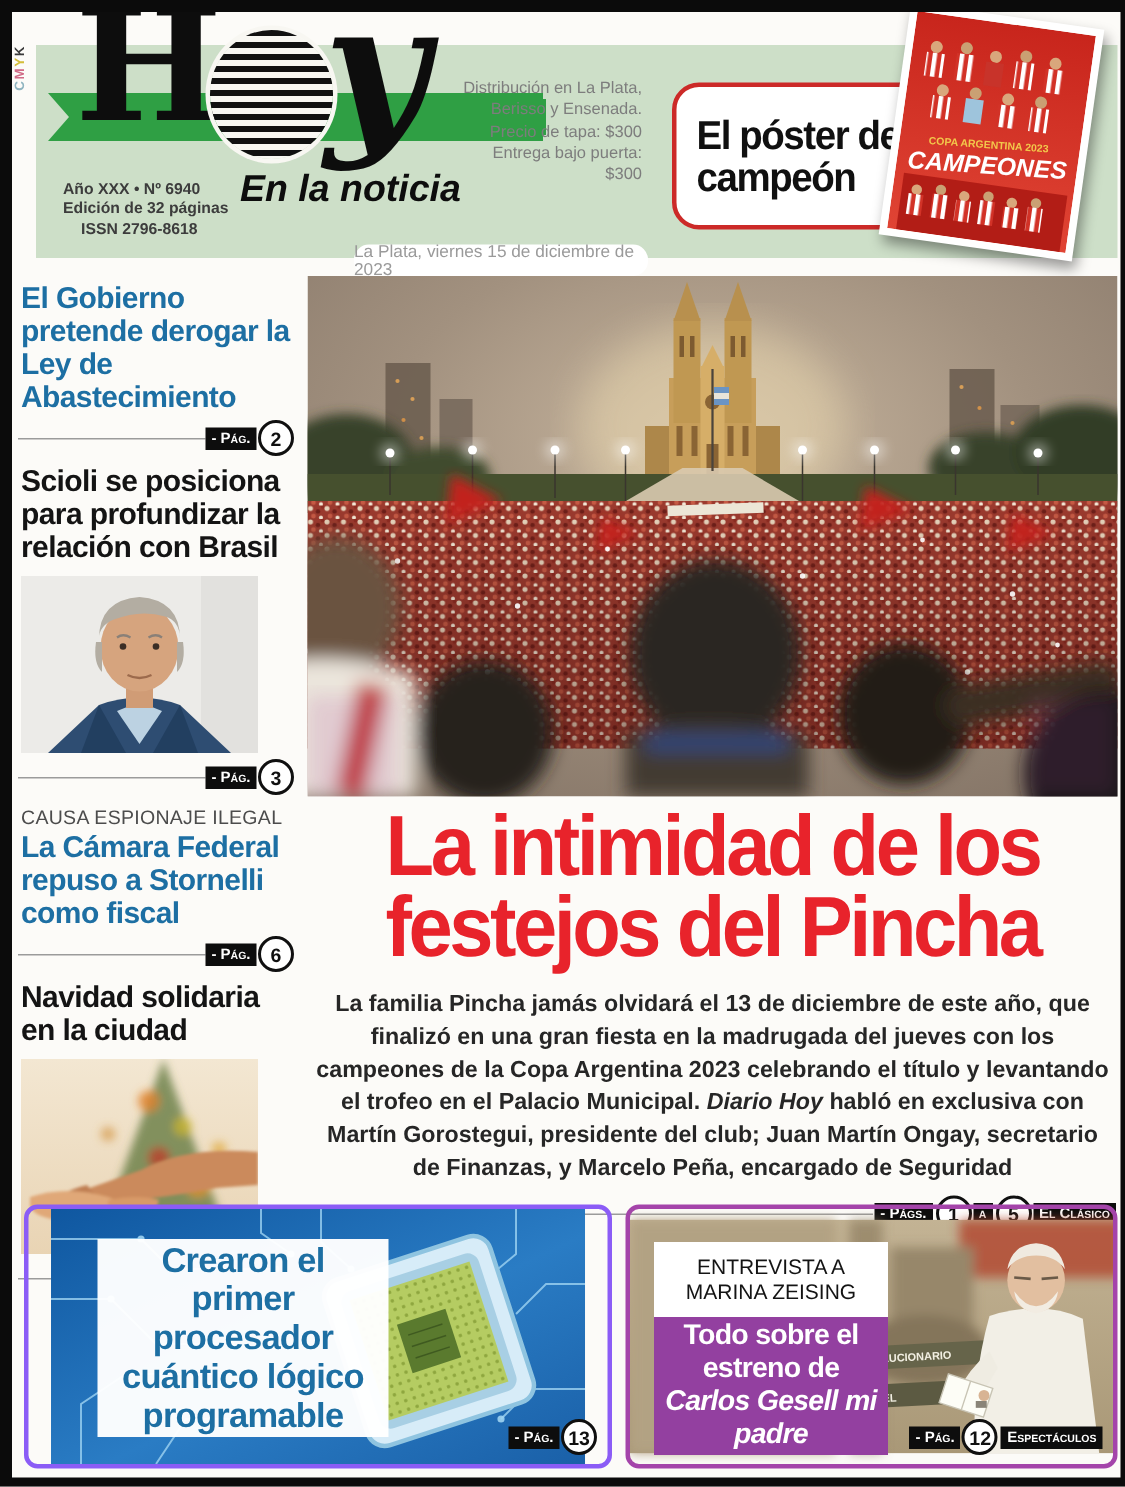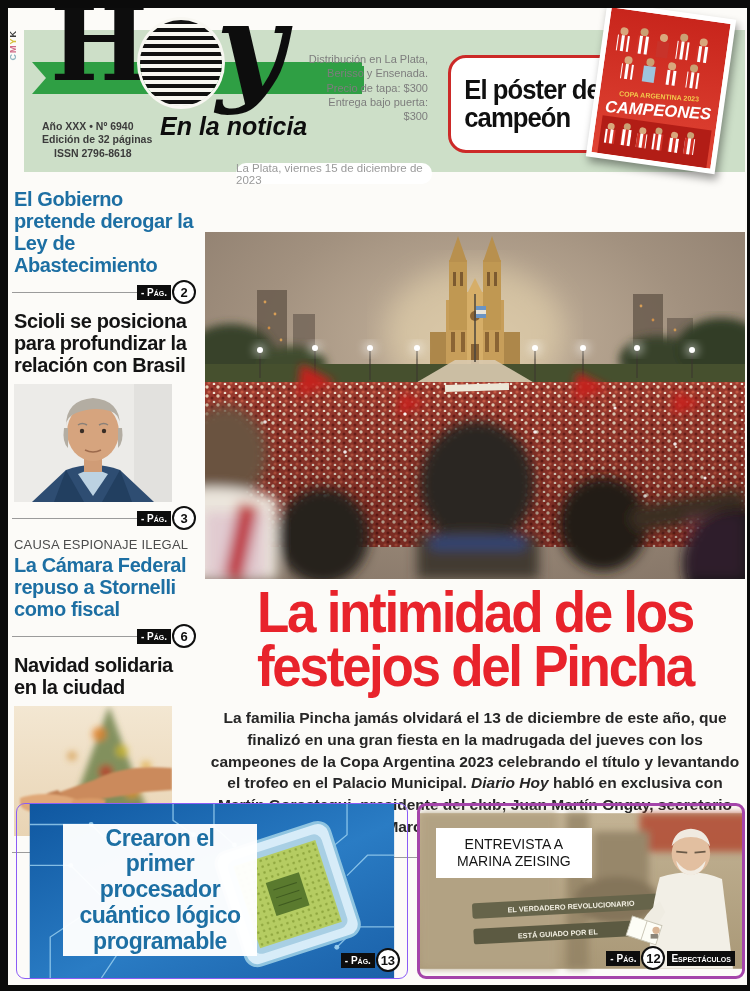--- a/index.html
+++ b/index.html
@@ -52,37 +52,37 @@
   .kicker{font:13px/1.1 "Liberation Sans",sans-serif;color:#4c4c4c;margin:8px 2px 2px;letter-spacing:.2px;}
   .sidephoto{display:block;margin:8px 2px 0;width:158px;}
   .badge-row{display:flex;align-items:center;margin:4px 0 2px;height:24px;}
   .badge-row .line{flex:1;height:1px;background:#9b9b9b;}
   .pg-label{background:#0d0d0d;color:#fff;font:bold 10px/1 "Liberation Sans",sans-serif;
         font-variant:small-caps;padding:3px 4px 2px;white-space:nowrap;}
   .pg-num{width:20px;height:20px;border:2.5px solid #101010;border-radius:50%;background:#fff;
         color:#101010;font:bold 13px/1 "Liberation Sans",sans-serif;display:flex;align-items:center;
         justify-content:center;margin-left:1px;flex:0 0 auto;}
 
-  .main{position:absolute;left:197px;top:176px;width:540px;margin-top:48px;}
+  .main{position:absolute;left:197px;top:176px;width:540px;}
   .main-photo{display:block;width:540px;height:347px;}
   .headline{color:#e8232b;text-align:center;margin:6px 0 0;}
   .headline div{font:bold 57px/0.95 "Liberation Sans",sans-serif;letter-spacing:-2.5px;
         transform:scaleX(.93);transform-origin:center;white-space:nowrap;}
   .deck{width:535px;margin:14px auto 0;text-align:center;
         font:bold 15.5px/1.4 "Liberation Sans",sans-serif;color:#262626;}
   .pages-row{display:flex;align-items:center;margin-top:8px;height:24px;}
   .pages-row .line{flex:1;height:1px;background:#9b9b9b;}
   .mini-label{background:#0d0d0d;color:#fff;font:bold 10px/1 "Liberation Sans",sans-serif;
         font-variant:small-caps;padding:3px 4px 2px;margin:0 1px;white-space:nowrap;}
 
   
   .bottom{position:absolute;left:8px;top:795px;width:729px;height:176px;display:flex;gap:9px;}
   .bbox{position:relative;height:176px;border-radius:9px;overflow:hidden;box-sizing:border-box;}
   .bbox svg{position:absolute;left:0;top:0;width:100%;height:100%;}
-  .box-left{width:428px;border:1px solid #8b5cf6;}
+  .box-left{width:428px;border:3px solid #8b5cf6;}
   .box-right{width:358px;border:3px solid #a444aa;}
   .quant-overlay{position:absolute;left:46px;top:20px;width:194px;height:132px;background:rgba(255,255,255,.97);
         display:flex;align-items:center;justify-content:center;text-align:center;}
   .quant-overlay span{width:175px;font:bold 23px/1.12 "Liberation Sans",sans-serif;color:#1d6fa3;
         letter-spacing:-.5px;}
   .ent-kicker{position:absolute;left:16px;top:22px;width:156px;height:50px;background:#fff;
         display:flex;align-items:center;justify-content:center;text-align:center;
         font:14px/1.25 "Liberation Sans",sans-serif;color:#141414;}
   .ent-purple{position:absolute;left:16px;top:72px;width:156px;height:92px;background:#9340a0;
         display:flex;align-items:center;justify-content:center;text-align:center;}
@@ -556,20 +556,23 @@
             <rect x="228" y="118" width="34" height="22" fill="#fdfdf6" stroke="#c8c4b4" stroke-width="1"></rect>
             <line x1="245" y1="118" x2="245" y2="140" stroke="#c8c4b4" stroke-width="1"></line>
           </g>
           <circle cx="258" cy="128" r="4" fill="#d8b494"></circle>
           <rect x="252" y="132" width="8" height="5" fill="#8a8478"></rect>
         </g>
       </svg>
       <div class="ent-kicker">
         <span>ENTREVISTA A MARINA ZEISING</span>
       </div>
+      <div class="ent-purple">
+        <span><span>Todo sobre el estreno de </span><i>Carlos Gesell mi padre</i></span>
+      </div>
       <div class="box-badge">
         <span class="pg-label">- Pág.</span>
         <span class="pg-num">12</span>
         <span class="pg-label" style="margin-left:2px">Espectáculos</span>
       </div>
     </div>
   </footer>
 
 </div>
 </div>

